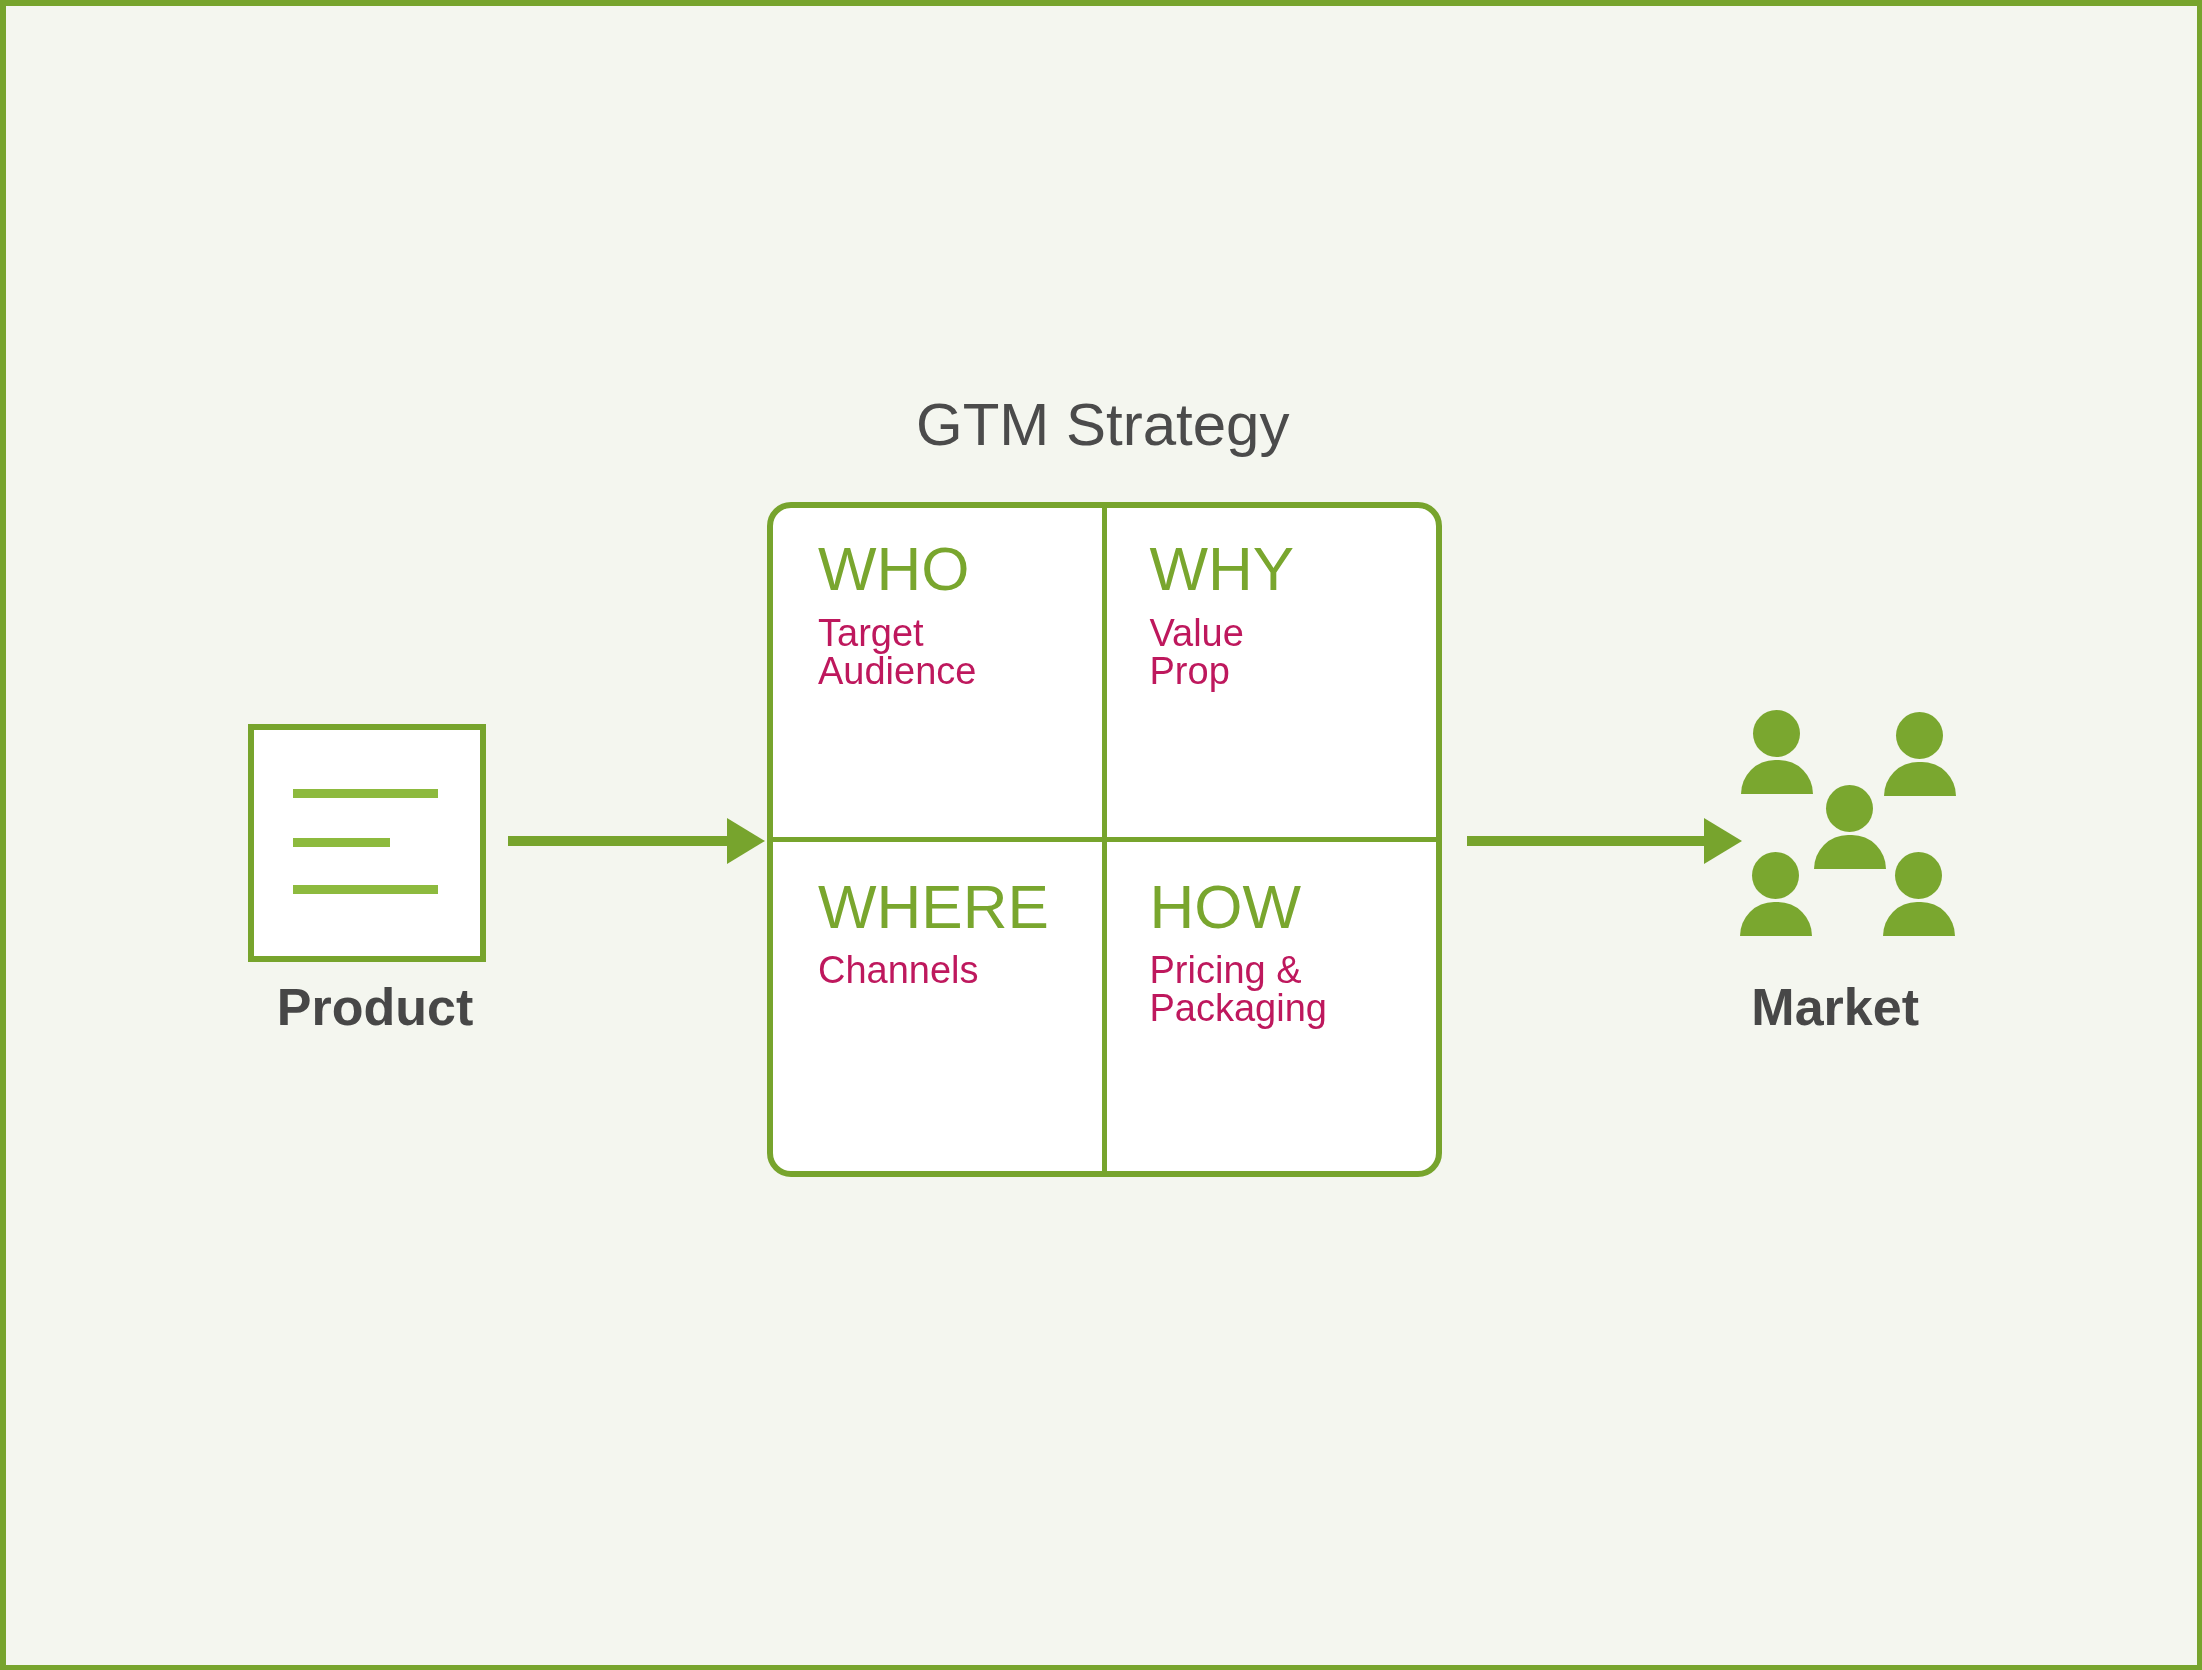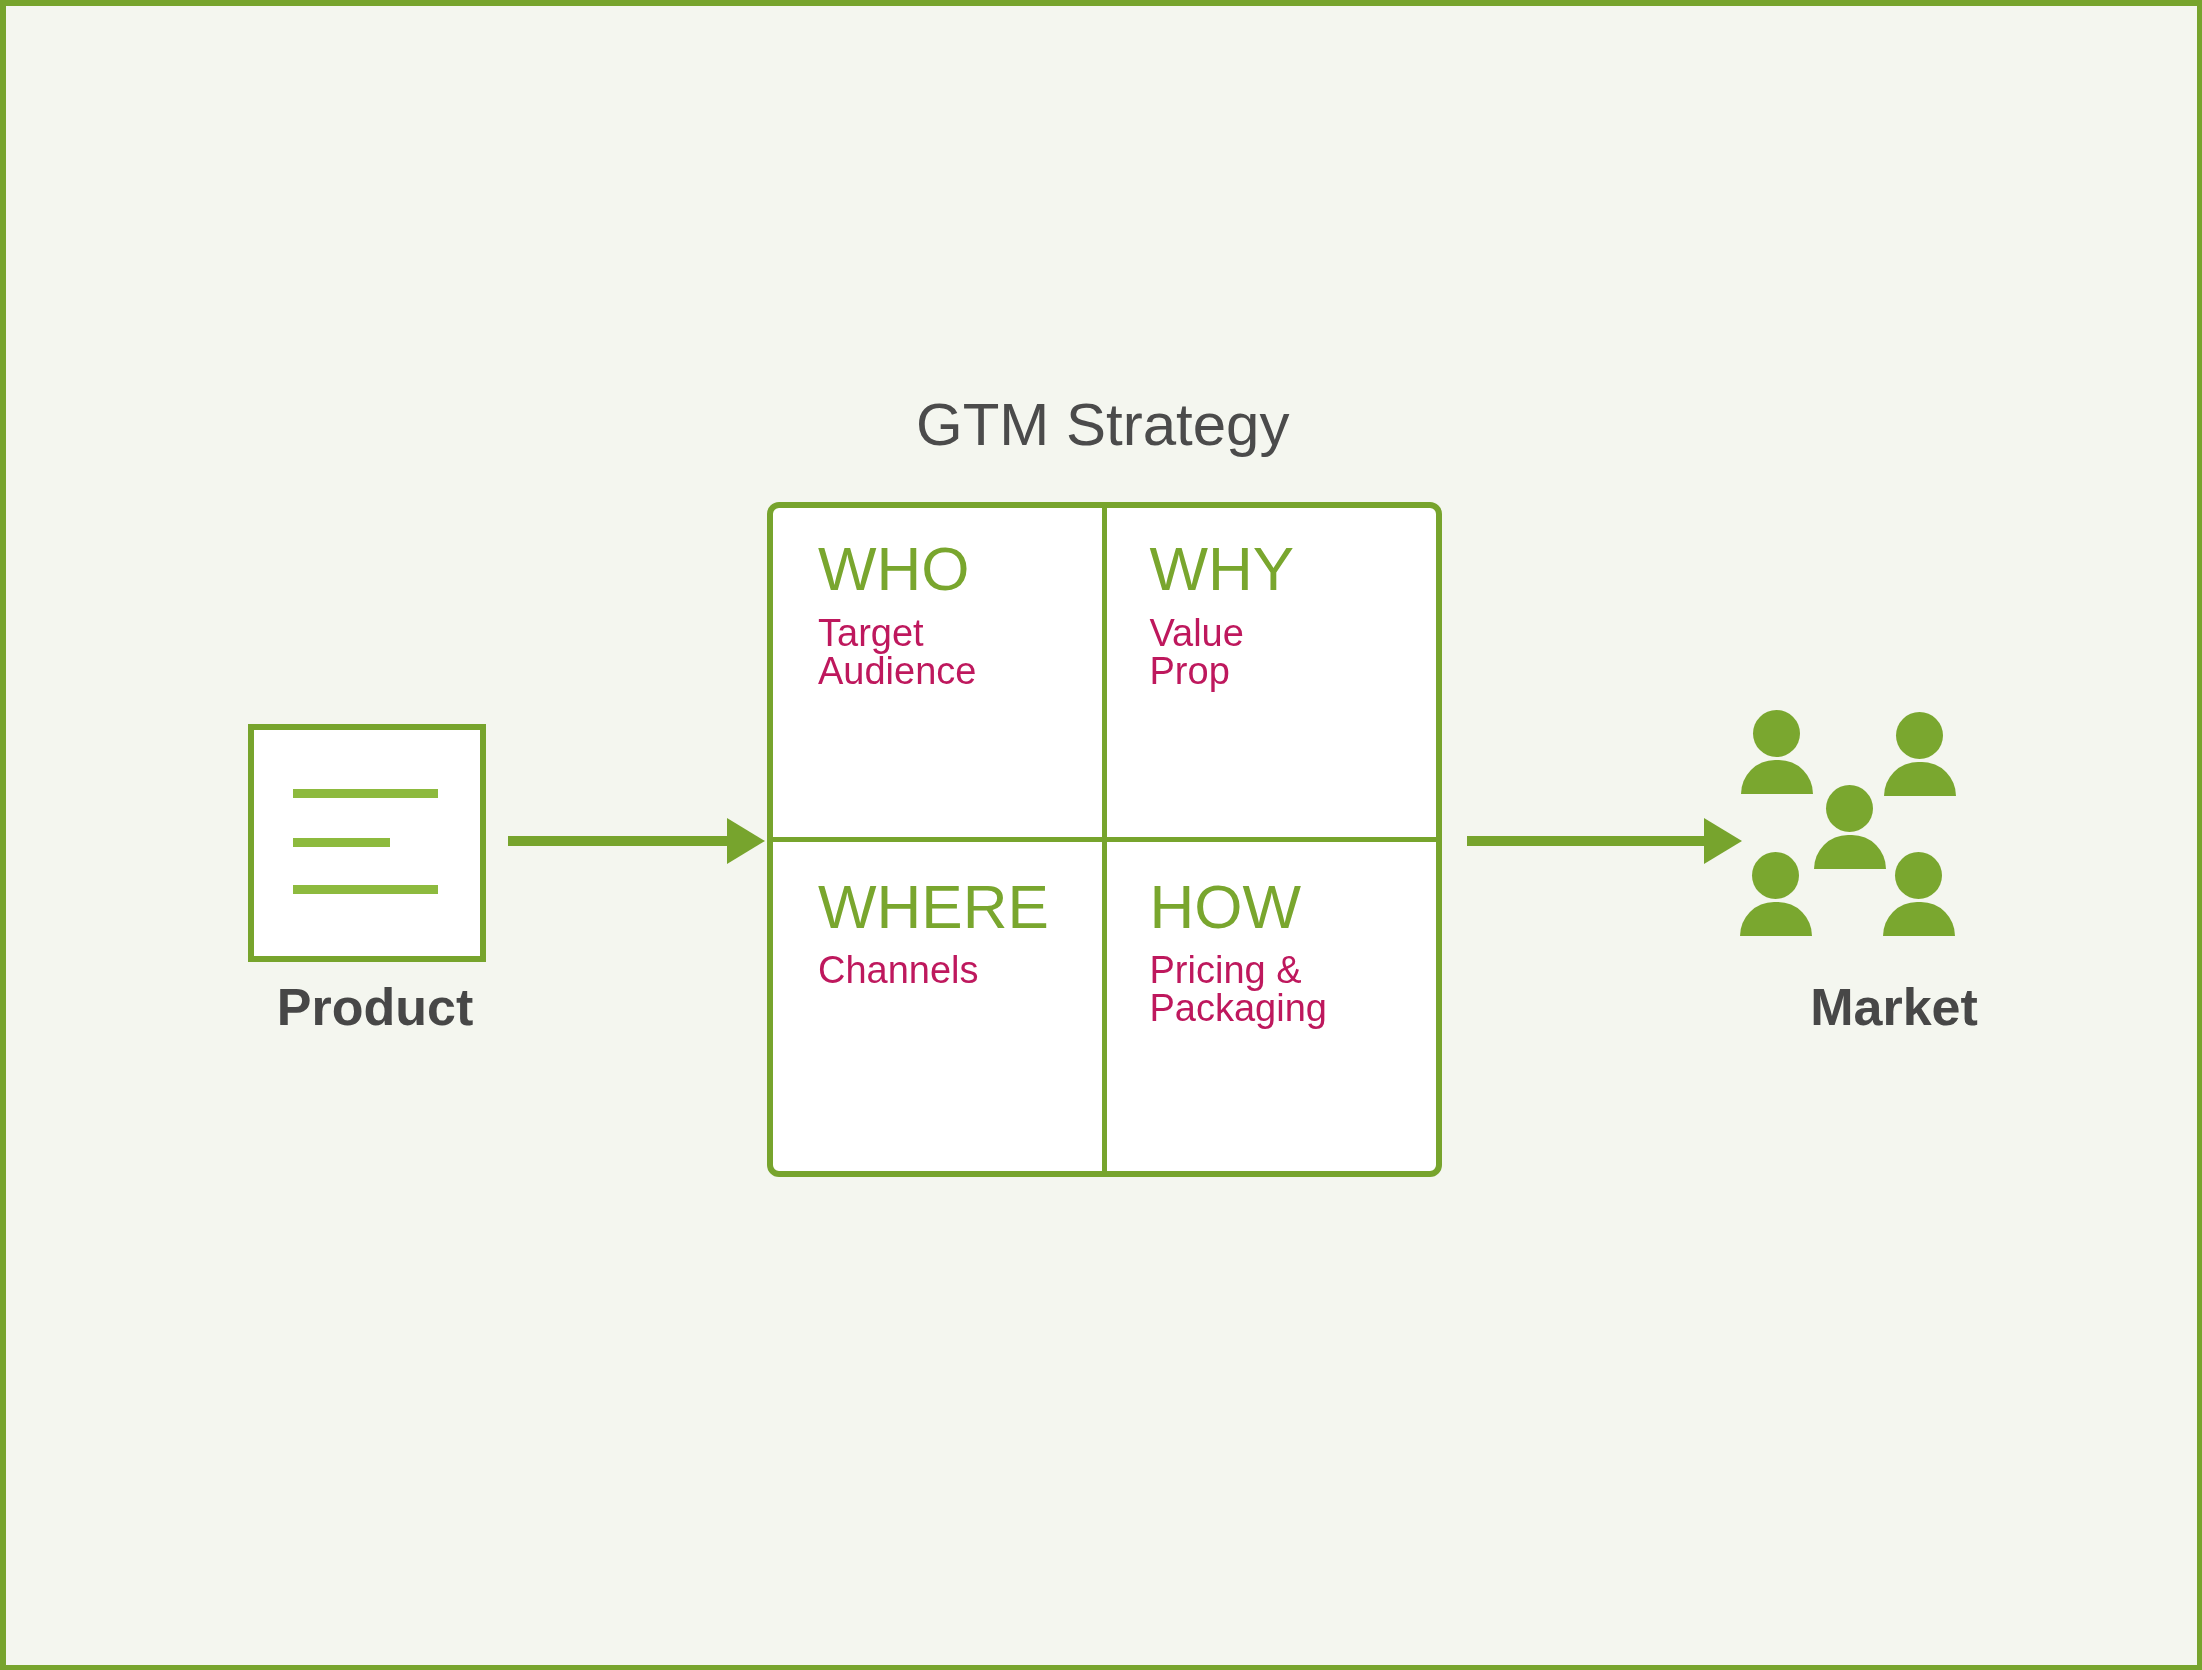--- a/index.html
+++ b/index.html
@@ -32,21 +32,21 @@
   
   .matrix {
     position: absolute;
     left: 761px;
     top: 496px;
     width: 675px;
     height: 675px;
     box-sizing: border-box;
     background: #FFFFFF;
     border: 6px solid #77A42D;
-    border-radius: 12px;
+    border-radius: 24px;
     display: grid;
     grid-template-columns: 1fr 1fr;
     grid-template-rows: 1fr 1fr;
   }
   .matrix .divider-v {
     position: absolute;
     left: 50%;
     top: 0;
     width: 5.2px;
     margin-left: -2.6px;
@@ -107,21 +107,21 @@
   .node-label {
     position: absolute;
     font-size: 52px;
     line-height: 1;
     color: #474747;
     text-align: center;
     white-space: nowrap;
     font-weight: bold;
   }
   .node-label.product { left: 250px; top: 975px; width: 238px; }
-  .node-label.market  { left: 1759px; top: 975px; width: 258px; }
+  .node-label.market  { left: 1655px; top: 975px; width: 258px; text-align: right; }
 
   
   .arrow { position: absolute; }
   .arrow .shaft {
     position: absolute;
     top: 830px;
     height: 9.5px;
     background: #77A42D;
   }
   .arrow .tip {

